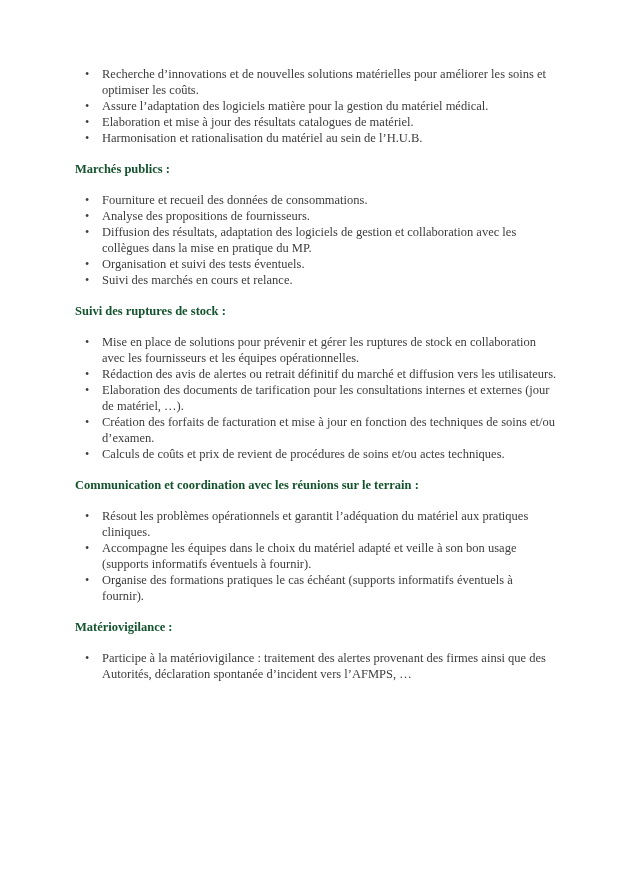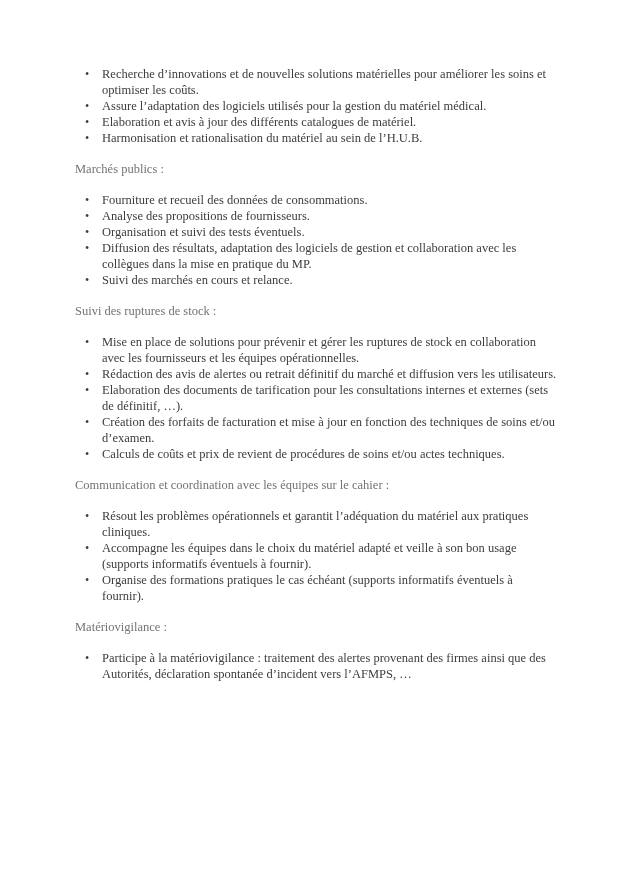--- a/index.html
+++ b/index.html
@@ -17,22 +17,22 @@
     padding: 66px 72px 0 75px;
     font-family: "Liberation Serif", "DejaVu Serif", serif;
     font-size: 12.5px;
     line-height: 16px;
     color: #3c3c3c;
   }
   .doc-section { margin: 0; }
   .doc-heading {
     font-size: 12.5px;
     line-height: 16px;
-    font-weight: 400;
-    color: #737373;
+    font-weight: 700;
+    color: #14532d;
     margin: 15px 0 15px 0;
   }
   .doc-list {
     list-style: none;
     margin: 0;
     padding: 0 0 0 27px;
   }
   .doc-item {
     position: relative;
     margin: 0;
@@ -48,51 +48,51 @@
   }
 </style>
 </head>
 <body>
 
 <div class="page">
   <div class="doc-body">
       <section class="doc-section">
         <ul class="doc-list">
           <li class="doc-item">Recherche d’innovations et de nouvelles solutions matérielles pour améliorer les soins et optimiser les coûts.</li>
-          <li class="doc-item">Assure l’adaptation des logiciels utilisés pour la gestion du matériel médical.</li>
-          <li class="doc-item">Elaboration et avis à jour des différents catalogues de matériel.</li>
+          <li class="doc-item">Assure l’adaptation des logiciels matière pour la gestion du matériel médical.</li>
+          <li class="doc-item">Elaboration et mise à jour des résultats catalogues de matériel.</li>
           <li class="doc-item">Harmonisation et rationalisation du matériel au sein de l’H.U.B.</li>
         </ul>
       </section>
       <section class="doc-section">
         <h2 class="doc-heading">Marchés publics :</h2>
         <ul class="doc-list">
           <li class="doc-item">Fourniture et recueil des données de consommations.</li>
           <li class="doc-item">Analyse des propositions de fournisseurs.</li>
+          <li class="doc-item">Diffusion des résultats, adaptation des logiciels de gestion et collaboration avec les collègues dans la mise en pratique du MP.</li>
           <li class="doc-item">Organisation et suivi des tests éventuels.</li>
-          <li class="doc-item">Diffusion des résultats, adaptation des logiciels de gestion et collaboration avec les collègues dans la mise en pratique du MP.</li>
           <li class="doc-item">Suivi des marchés en cours et relance.</li>
         </ul>
       </section>
       <section class="doc-section">
         <h2 class="doc-heading">Suivi des ruptures de stock :</h2>
         <ul class="doc-list">
           <li class="doc-item">Mise en place de solutions pour prévenir et gérer les ruptures de stock en collaboration avec les fournisseurs et les équipes opérationnelles.</li>
           <li class="doc-item">Rédaction des avis de alertes ou retrait définitif du marché et diffusion vers les utilisateurs.</li>
         </ul>
       </section>
       <section class="doc-section">
         <ul class="doc-list">
-          <li class="doc-item">Elaboration des documents de tarification pour les consultations internes et externes (sets de définitif, …).</li>
+          <li class="doc-item">Elaboration des documents de tarification pour les consultations internes et externes (jour de matériel, …).</li>
           <li class="doc-item">Création des forfaits de facturation et mise à jour en fonction des techniques de soins et/ou d’examen.</li>
           <li class="doc-item">Calculs de coûts et prix de revient de procédures de soins et/ou actes techniques.</li>
         </ul>
       </section>
       <section class="doc-section">
-        <h2 class="doc-heading">Communication et coordination avec les équipes sur le cahier :</h2>
+        <h2 class="doc-heading">Communication et coordination avec les réunions sur le terrain :</h2>
         <ul class="doc-list">
           <li class="doc-item">Résout les problèmes opérationnels et garantit l’adéquation du matériel aux pratiques cliniques.</li>
           <li class="doc-item">Accompagne les équipes dans le choix du matériel adapté et veille à son bon usage (supports informatifs éventuels à fournir).</li>
           <li class="doc-item">Organise des formations pratiques le cas échéant (supports informatifs éventuels à fournir).</li>
         </ul>
       </section>
       <section class="doc-section">
         <h2 class="doc-heading">Matériovigilance :</h2>
         <ul class="doc-list">
           <li class="doc-item">Participe à la matériovigilance : traitement des alertes provenant des firmes ainsi que des Autorités, déclaration spontanée d’incident vers l’AFMPS, …</li>

